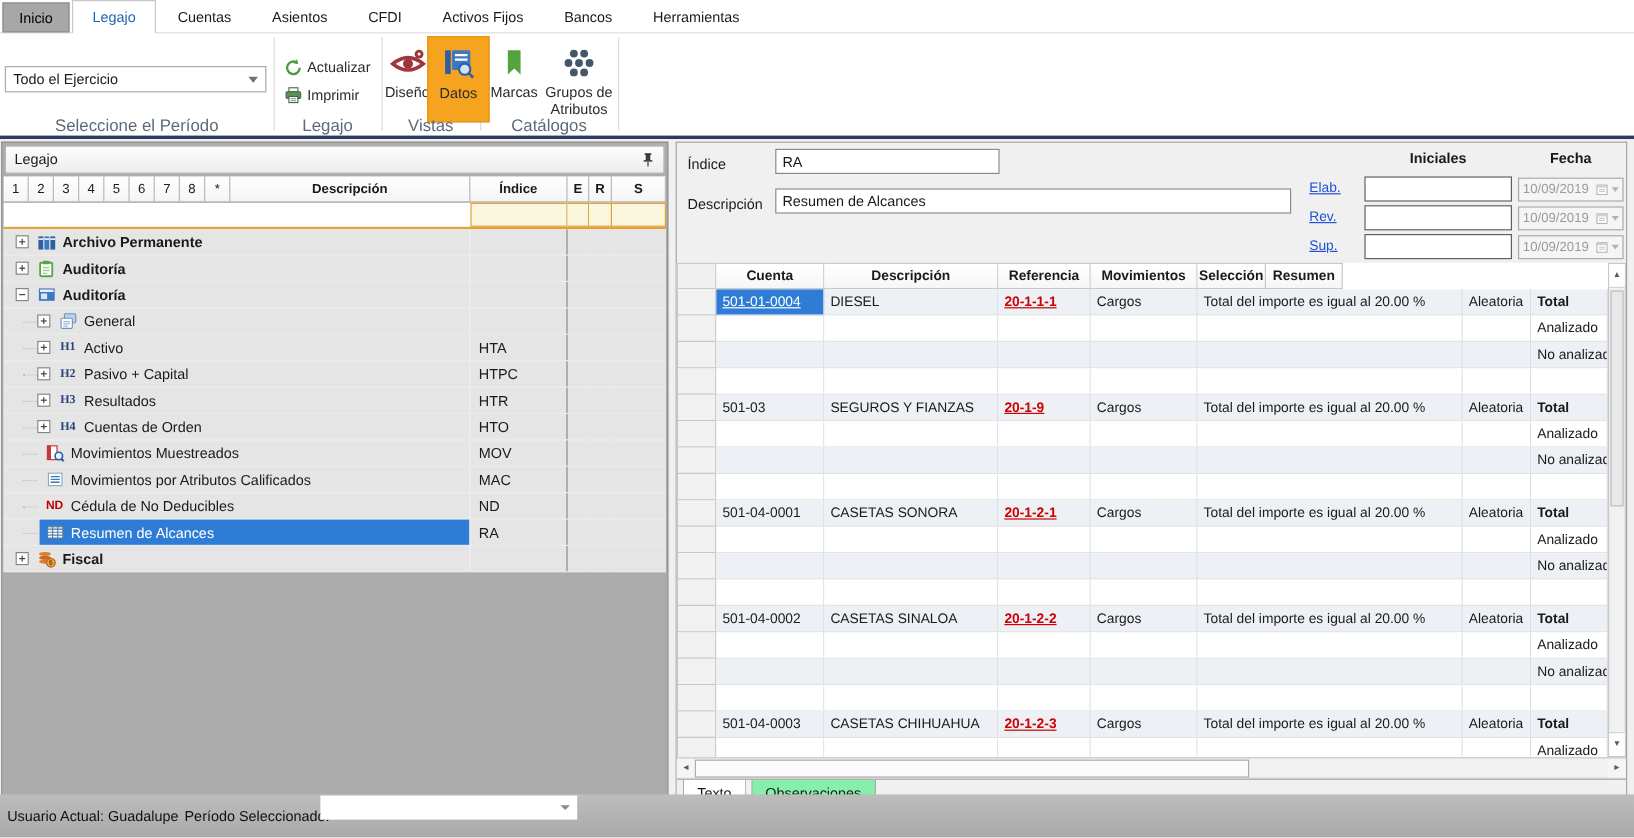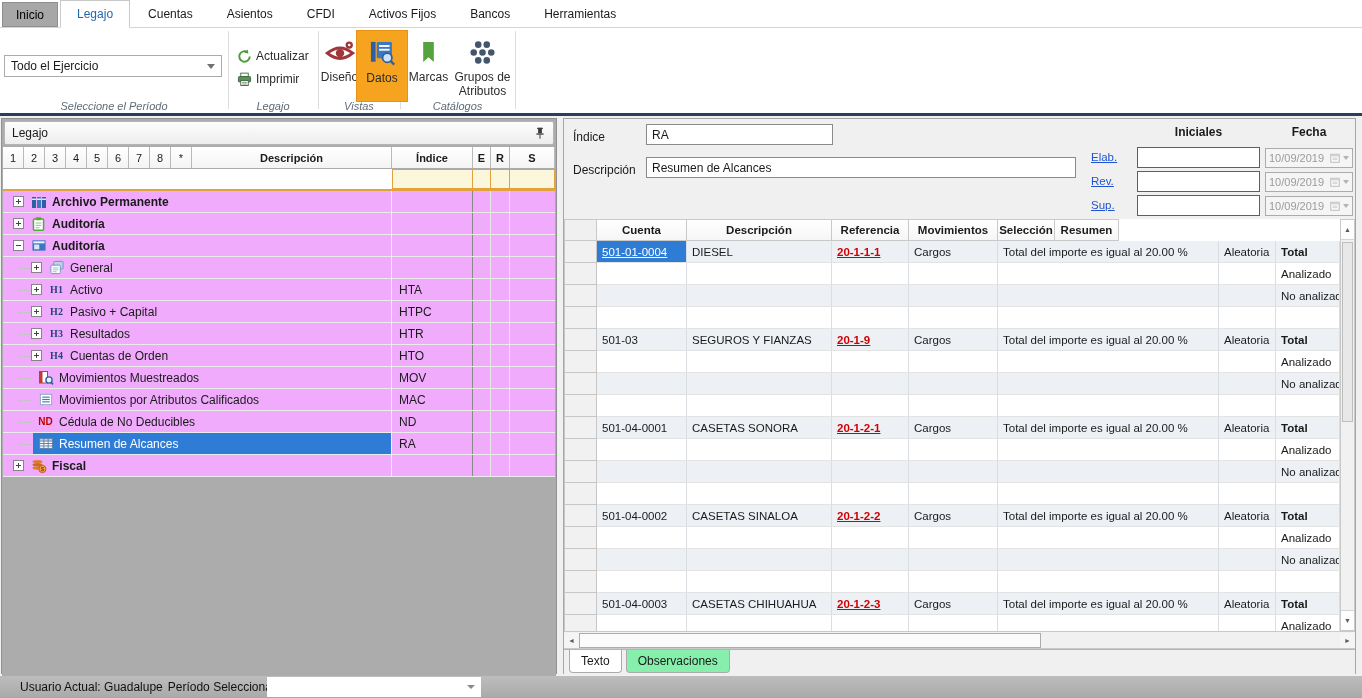--- a/index.html
+++ b/index.html
@@ -10,21 +10,21 @@
   
   .tabbar{position:absolute;left:0;top:0;right:0;height:28px;background:#fff;border-bottom:1px solid #d5d5d5;display:flex;align-items:flex-end;}
   .tab{height:26px;line-height:26px;padding:0 16px;margin-left:2px;cursor:default;color:#1a1a1a;}
   .tab.backstage{background:#a7a7a7;border:1px solid #8f8f8f;color:#000;height:25px;line-height:24px;margin-left:2px;padding:0 13px;}
   .tab.active{background:#fff;border:1px solid #c9c9c9;border-bottom:1px solid #fff;color:#1f66b0;height:28px;line-height:26px;margin-bottom:-1px;z-index:2;}
 
   
   .ribbon{position:absolute;left:0;top:28px;right:0;height:85px;background:#fff;}
   .ribbon-underline{position:absolute;left:0;top:113px;right:0;height:3px;background:#2b3d5e;}
   .rib-sep{position:absolute;top:3px;height:78px;width:1px;background:#dcdcdc;}
-  .rib-group-label{position:absolute;bottom:1px;text-align:center;font-size:11px;color:#5e6b77;font-style:italic;}
+  .rib-group-label{position:absolute;bottom:1px;text-align:center;font-size:14px;color:#5e6b77;}
   .period-combo{position:absolute;left:4px;top:27px;width:218px;height:22px;background:#fff;border:1px solid #ababab;display:flex;align-items:center;padding:0 6px;}
   .period-combo .val{flex:1;}
   .dd-arrow{width:0;height:0;border-left:4px solid transparent;border-right:4px solid transparent;border-top:5px solid #707070;}
   .small-btn{position:absolute;display:flex;align-items:center;gap:4px;height:20px;padding:0 3px;color:#2b2b2b;cursor:default;}
   .big-btn{position:absolute;top:2px;height:72px;display:flex;flex-direction:column;align-items:center;cursor:default;}
   .big-btn .bicon{margin-top:4px;height:36px;display:flex;align-items:center;justify-content:center;}
   .big-btn .blabel{font-size:12px;line-height:14px;text-align:center;color:#2b2b2b;}
   .big-btn.selected{background:#f6a41f;border:1px solid #e79213;}
   .icon{display:inline-flex;align-items:center;justify-content:center;}
 
@@ -43,21 +43,21 @@
   .tc-e{width:18px;font-weight:bold;}
   .tc-r{width:19px;font-weight:bold;}
   .tc-s{flex:1;font-weight:bold;}
   .tree-filter{display:flex;height:22px;background:#fff;border-bottom:2px solid #e2a23c;margin:0 1px;}
   .tf-left{width:389px;}
   .tf-ind{width:81px;background:#fbf7dc;border:1px solid #e2a23c;}
   .tf-e{width:18px;background:#fbf7dc;border:1px solid #e2a23c;border-left:none;}
   .tf-r{width:19px;background:#fbf7dc;border:1px solid #e2a23c;border-left:none;}
   .tf-s{flex:1;background:#fbf7dc;border:1px solid #e2a23c;border-left:none;}
   .tree-body{background:#fff;margin:0 1px;}
-  .t-row{display:flex;height:22px;border-bottom:1px solid #ebebeb;background:#f0abfc;}
+  .t-row{display:flex;height:22px;border-bottom:1px solid #ebebeb;background:#e5e5e5;}
   .t-desc{width:389px;display:flex;align-items:center;border-right:1px solid #efefef;}
   .t-ind{width:81px;border-right:1px solid #8a8a8a;display:flex;align-items:center;padding-left:7px;}
   .t-e{width:18px;border-right:1px solid #e7e7e7;}
   .t-r{width:19px;border-right:1px solid #e7e7e7;}
   .t-s{flex:1;}
   .t-row.lvl0 .t-desc{padding-left:10px;}
   .t-row.lvl1 .t-desc{padding-left:16px;}
   .t-dots{width:12px;border-top:1px dotted #c0c0c0;height:1px;margin-top:1px;}
   .t-exp{width:11px;height:11px;min-width:11px;background:#fff;border:1px solid #868686;position:relative;margin-right:2px;}
   .t-exp::before{content:"";position:absolute;left:2px;right:2px;top:4px;height:1px;background:#444;}
@@ -105,21 +105,21 @@
   .hscroll{position:absolute;left:0;top:512px;width:791px;height:18px;background:#f1f1f1;border-top:1px solid #c9c9c9;border-bottom:1px solid #c9c9c9;}
   .hs-btn{position:absolute;top:1px;width:15px;height:15px;display:flex;align-items:center;justify-content:center;font-size:7px;color:#5a5a5a;background:#f5f5f5;}
   .hs-thumb{position:absolute;left:15px;top:1px;width:462px;height:15px;background:#fbfbfb;border:1px solid #acacac;}
 
   
   .btm-tabs{position:absolute;left:0;top:530px;width:791px;height:26px;background:#f0f0f0;border-top:1px solid #b5b5b5;display:flex;gap:4px;padding-left:5px;}
   .btab{height:23px;line-height:22px;padding:0 11px;border:1px solid #ababab;border-top:none;border-radius:0 0 4px 4px;background:#86efac;color:#1a1a1a;cursor:default;}
   .btab.active{background:#fff;}
 
   
-  .statusbar{position:absolute;left:0;bottom:0;right:0;height:22px;background:linear-gradient(#bdbdbd,#a9a9a9);display:flex;align-items:center;padding-left:20px;color:#111;}
+  .statusbar{position:absolute;left:0;bottom:0;right:0;height:36px;background:linear-gradient(#bdbdbd,#a9a9a9);display:flex;align-items:center;padding-left:6px;color:#111;}
   .status-combo{position:absolute;left:267px;top:1px;width:214px;height:20px;background:#fff;display:flex;align-items:center;padding:0 6px;}
   .status-combo .sdd{margin-left:auto;width:0;height:0;border-left:4px solid transparent;border-right:4px solid transparent;border-top:4px solid #8a8a8a;}
 </style>
 </head>
 <body>
 
 <div class="app">
 
   <div class="tabbar">
       <div class="tab backstage">Inicio</div>

